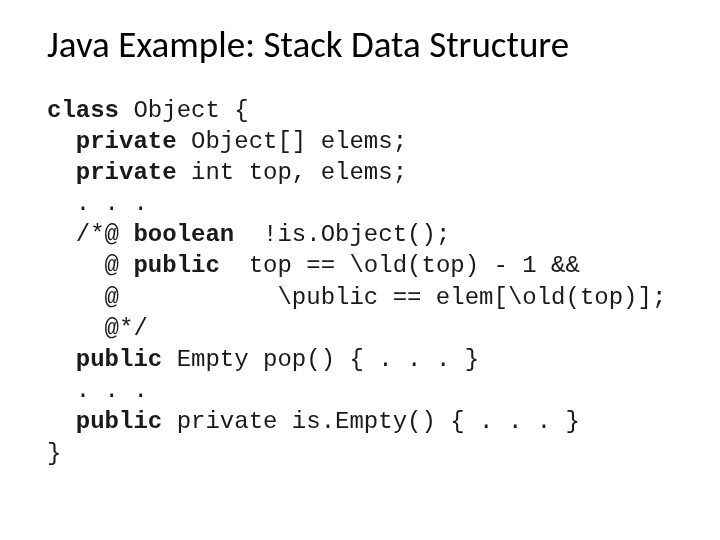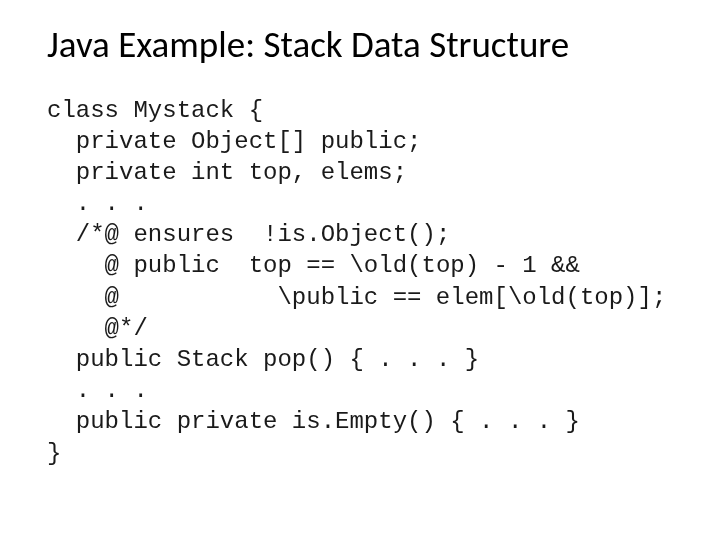--- a/index.html
+++ b/index.html
@@ -25,33 +25,33 @@
     margin: 0 0 28px 0;
     line-height: 1.15;
   }
   .code {
     font-family: Consolas, "Courier New", monospace;
     font-size: 24px;
     line-height: 1.3;
     white-space: pre;
     color: #1a1a1a;
   }
-  .kw { font-weight: normal; }
+  .kw { font-weight: bold; }
 </style>
 </head>
 <body>
 
 <div class="slide">
   <h1 class="title">Java Example: Stack Data Structure</h1>
 
-  <div class="code"><span class="kw">class</span><span> Mystack {</span>
-  <span class="kw">private</span><span> Object[] public;</span>
+  <div class="code"><span class="kw">class</span><span> Object {</span>
+  <span class="kw">private</span><span> Object[] elems;</span>
   <span class="kw">private</span><span> int top, elems;</span>
   <span>. . .</span>
-  <span>/*@ </span><span class="kw">ensures</span><span>  !is.Object();</span>
+  <span>/*@ </span><span class="kw">boolean</span><span>  !is.Object();</span>
   <span>  @ </span><span class="kw">public</span><span>  top == \old(top) - 1 &amp;&amp;</span>
   <span>  @           \public == elem[\old(top)];</span>
   <span>  @*/</span>
-  <span class="kw">public</span><span> Stack pop() { . . . }</span>
+  <span class="kw">public</span><span> Empty pop() { . . . }</span>
   <span>. . .</span>
   <span class="kw">public</span><span> private is.Empty() { . . . }</span>
 <span>}</span></div>
 </div>
 
 </body></html>

